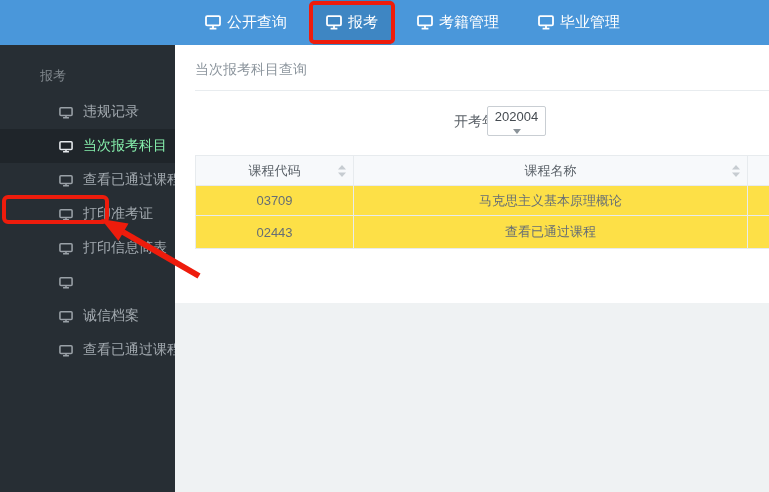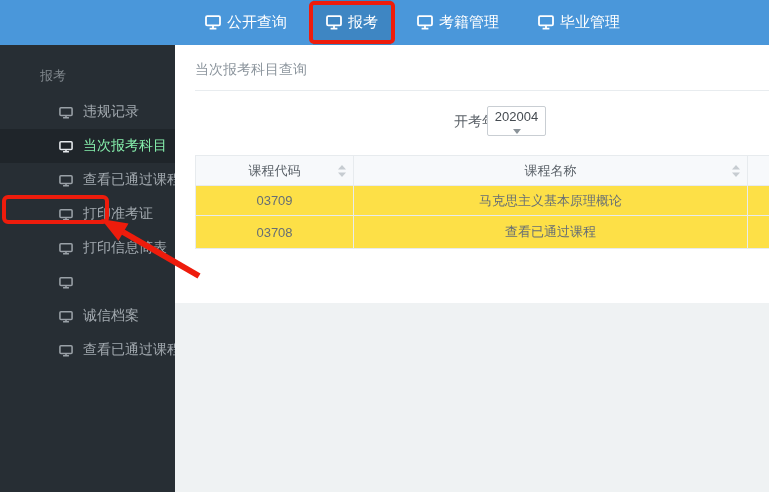--- a/index.html
+++ b/index.html
@@ -270,21 +270,21 @@
           <th></th>
         </tr>
       </thead>
       <tbody>
         <tr>
           <td>03709</td>
           <td>马克思主义基本原理概论</td>
           <td></td>
         </tr>
         <tr>
-          <td>03708</td>
+          <td>02443</td>
           <td>查看已通过课程</td>
           <td></td>
         </tr>
       </tbody>
     </table>
 
     <div class="below-gray"></div>
   </main>
 
   <svg class="arrow-overlay" viewBox="0 0 769 492">

